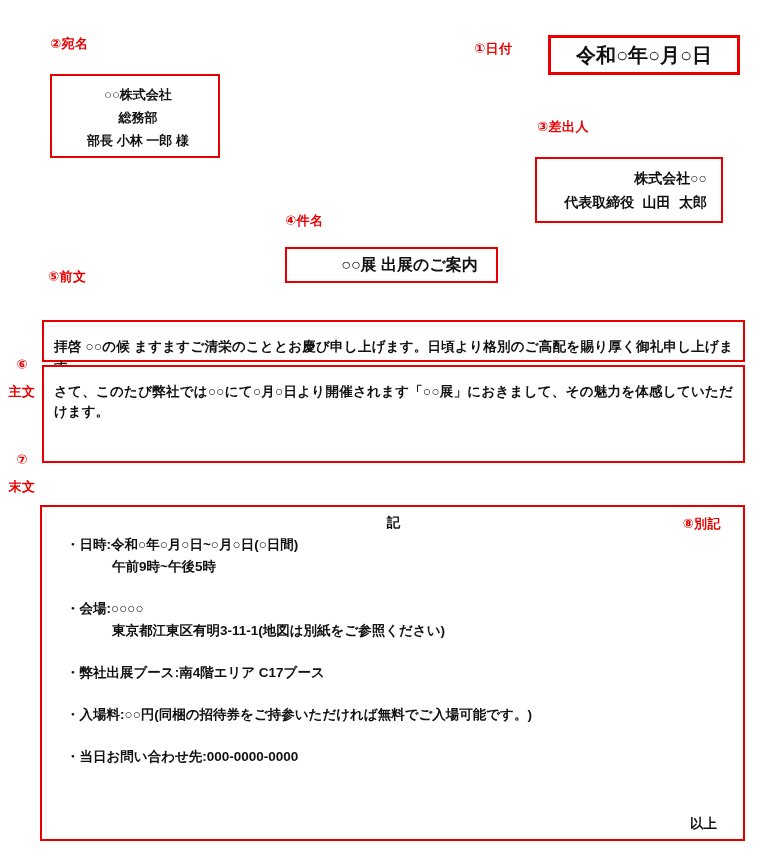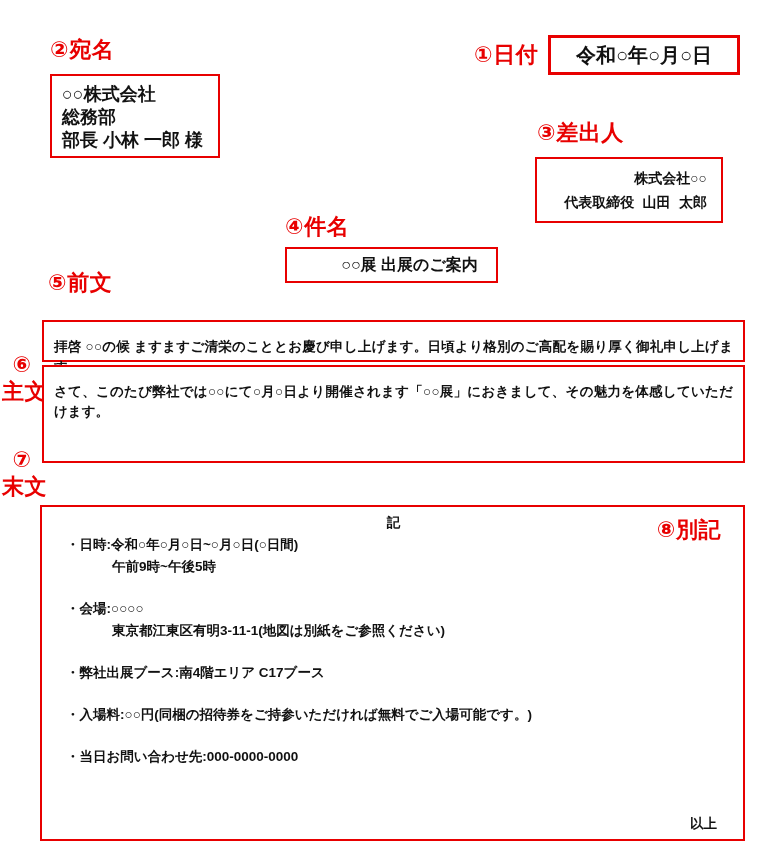--- a/index.html
+++ b/index.html
@@ -12,37 +12,37 @@
     position: relative;
     width: 780px;
     height: 858px;
     background: #ffffff;
     overflow: hidden;
   }
   .red-label {
     position: absolute;
     color: #e80000;
     font-weight: bold;
-    font-size: 22px;
+    font-size: 13px;
     letter-spacing: 0.5px;
     white-space: nowrap;
   }
   .red-box {
     position: absolute;
     border: 2px solid #e80000;
     background: #ffffff;
   }
   .jp-text {
     font-weight: 600;
     color: #111111;
   }
 
   
   .recipient-box { left: 50px; top: 74px; width: 170px; height: 84px; padding: 7px 4px 0 10px; }
-  .recipient-box .line { font-size: 18px; line-height: 23px; white-space: nowrap; }
+  .recipient-box .line { font-size: 13px; line-height: 23px; white-space: nowrap; text-align: center; }
 
   
   .date-box { left: 548px; top: 35px; width: 192px; height: 40px; border-width: 3px;
               display: flex; align-items: center; justify-content: center; }
   .date-box .line { font-size: 20px; white-space: nowrap; }
 
   
   .sender-box { left: 535px; top: 157px; width: 188px; height: 66px; padding: 8px 14px 0 0; text-align: right; }
   .sender-box .line { font-size: 14px; line-height: 24px; white-space: nowrap; font-family: Liberation Mono, monospace; }
 

